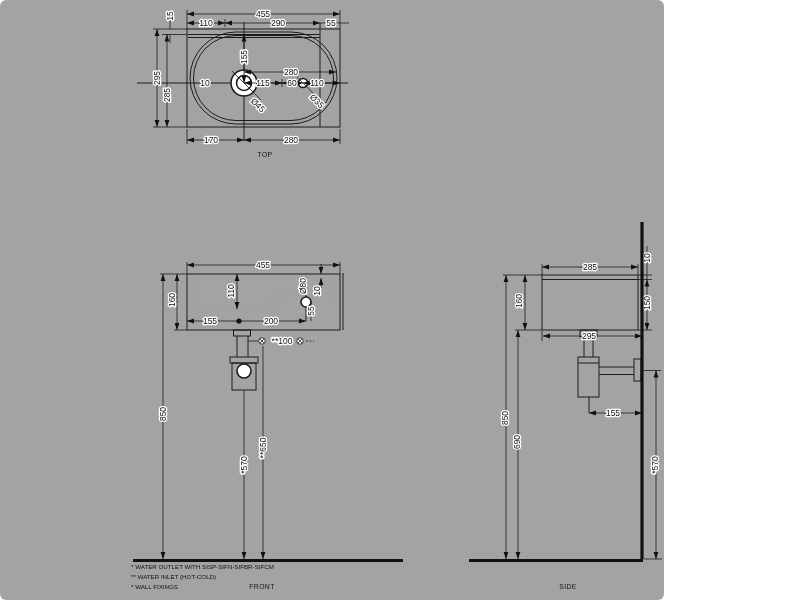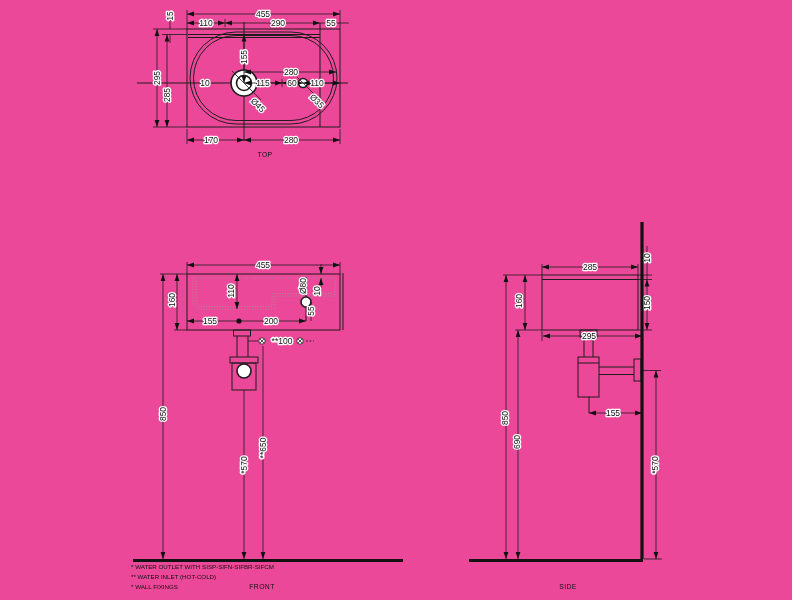--- a/index.html
+++ b/index.html
@@ -1,16 +1,16 @@
 <!DOCTYPE html>
 <html><head>
 <meta charset="utf-8">
 <style>
   html,body { margin:0; padding:0; background:#ffffff; }
-  .sheet { width:792px; height:600px; background:#ec4899; position:relative; overflow:hidden; }
+  .sheet { width:664px; height:600px; background:#a3a3a3; position:relative; overflow:hidden;border-radius:6px; }
   svg { display:block; }
   .lw   { stroke:#1c1c1c; fill:none; stroke-width:1; }
   .lw2  { stroke:#1c1c1c; fill:none; stroke-width:1.6; }
   .dl   { stroke:#1c1c1c; fill:none; stroke-width:0.8; }
   .thick{ stroke:#111111; fill:none; stroke-width:3.2; }
   .dotted { stroke:#9a9a9a; stroke-dasharray:1,1.7; stroke-width:0.8; fill:none; }
   .dot  { fill:#111111; stroke:none; }
   .wfill{ fill:#ffffff; }
   text {
     font-family:"Liberation Sans","DejaVu Sans",sans-serif;

